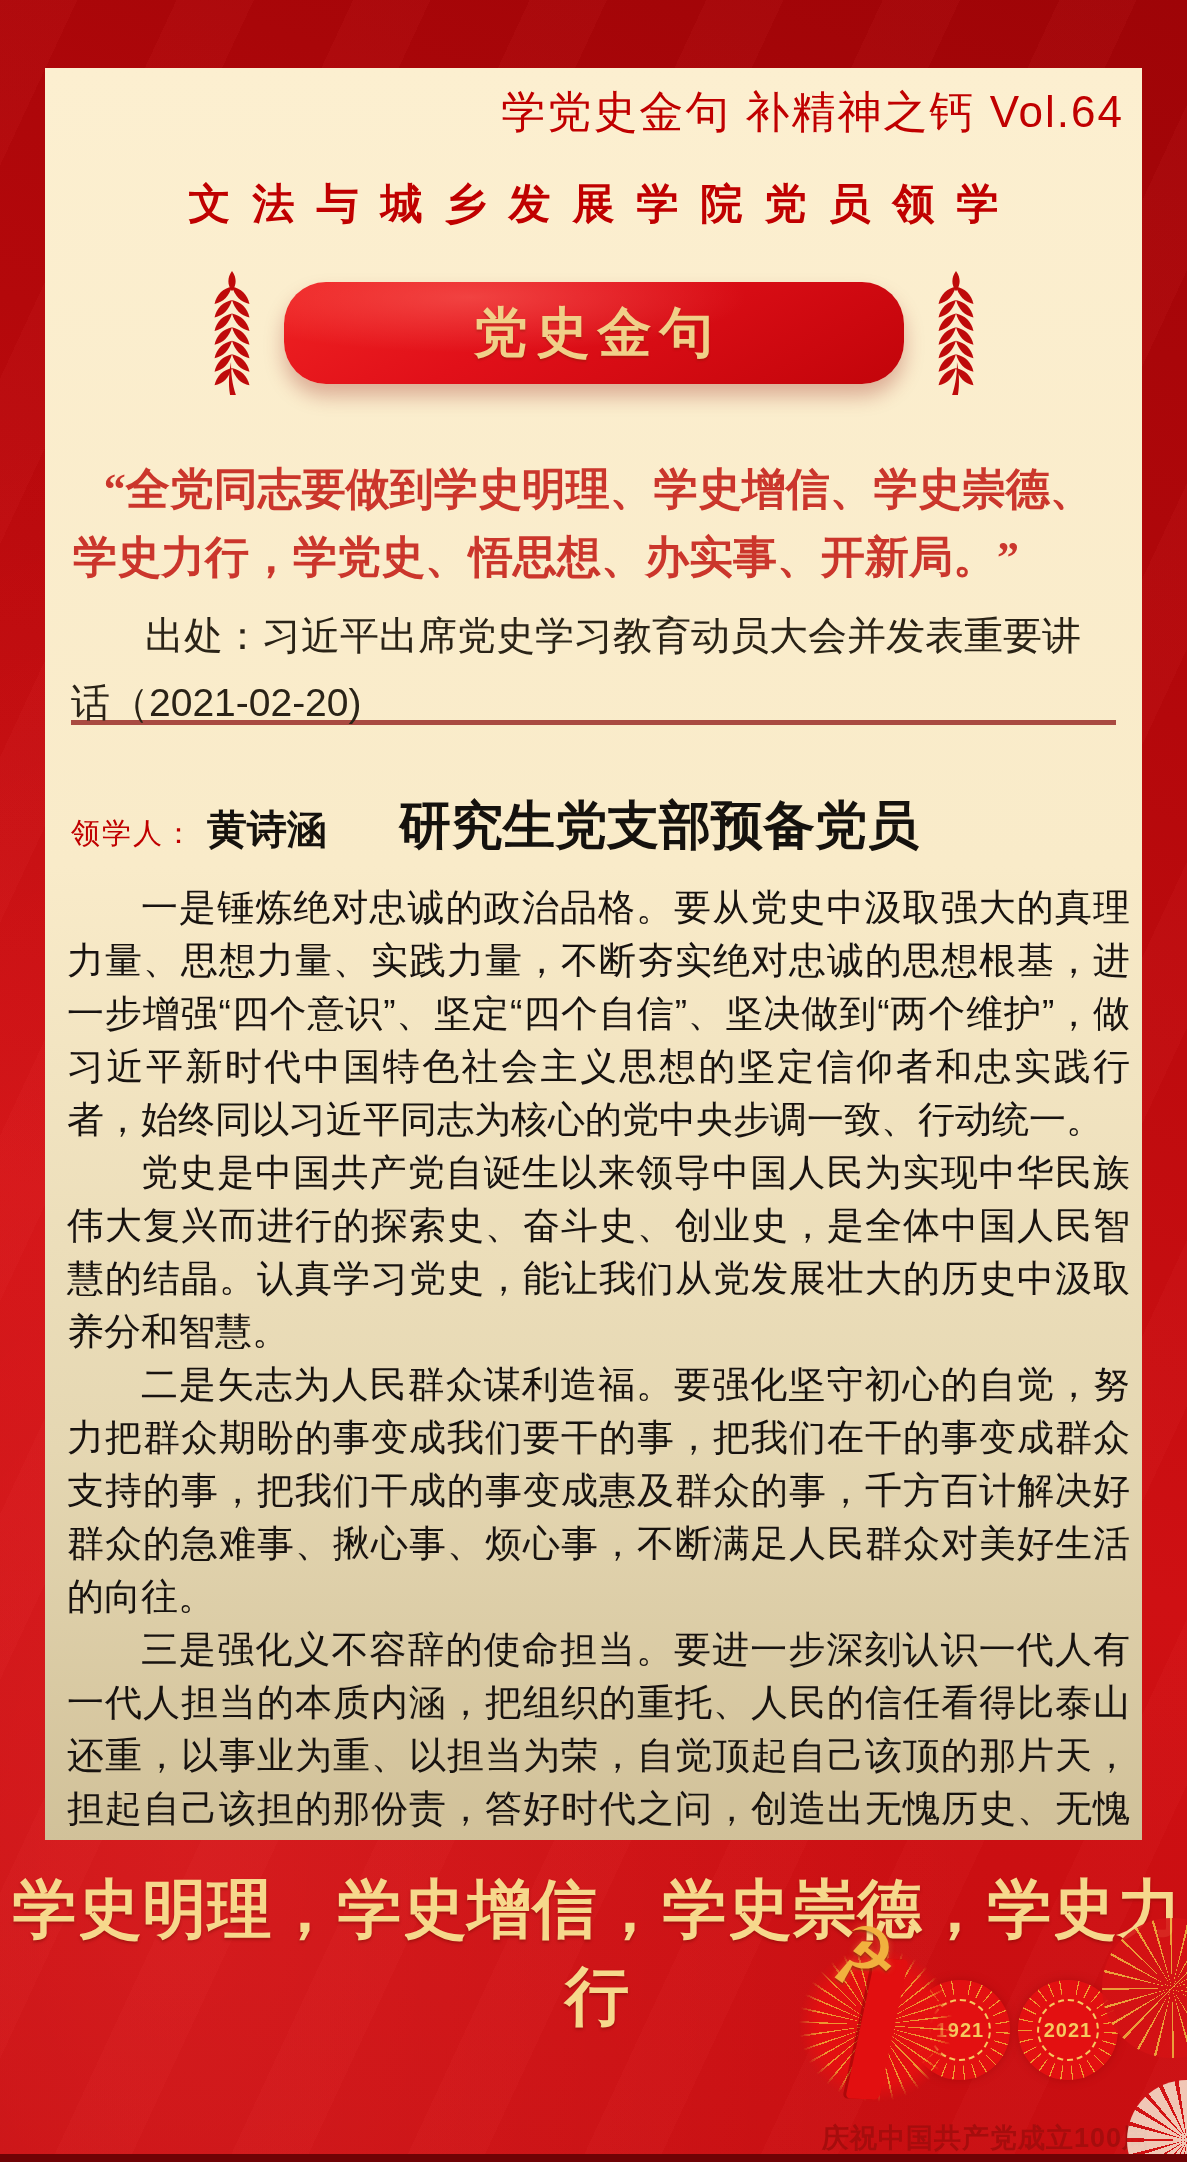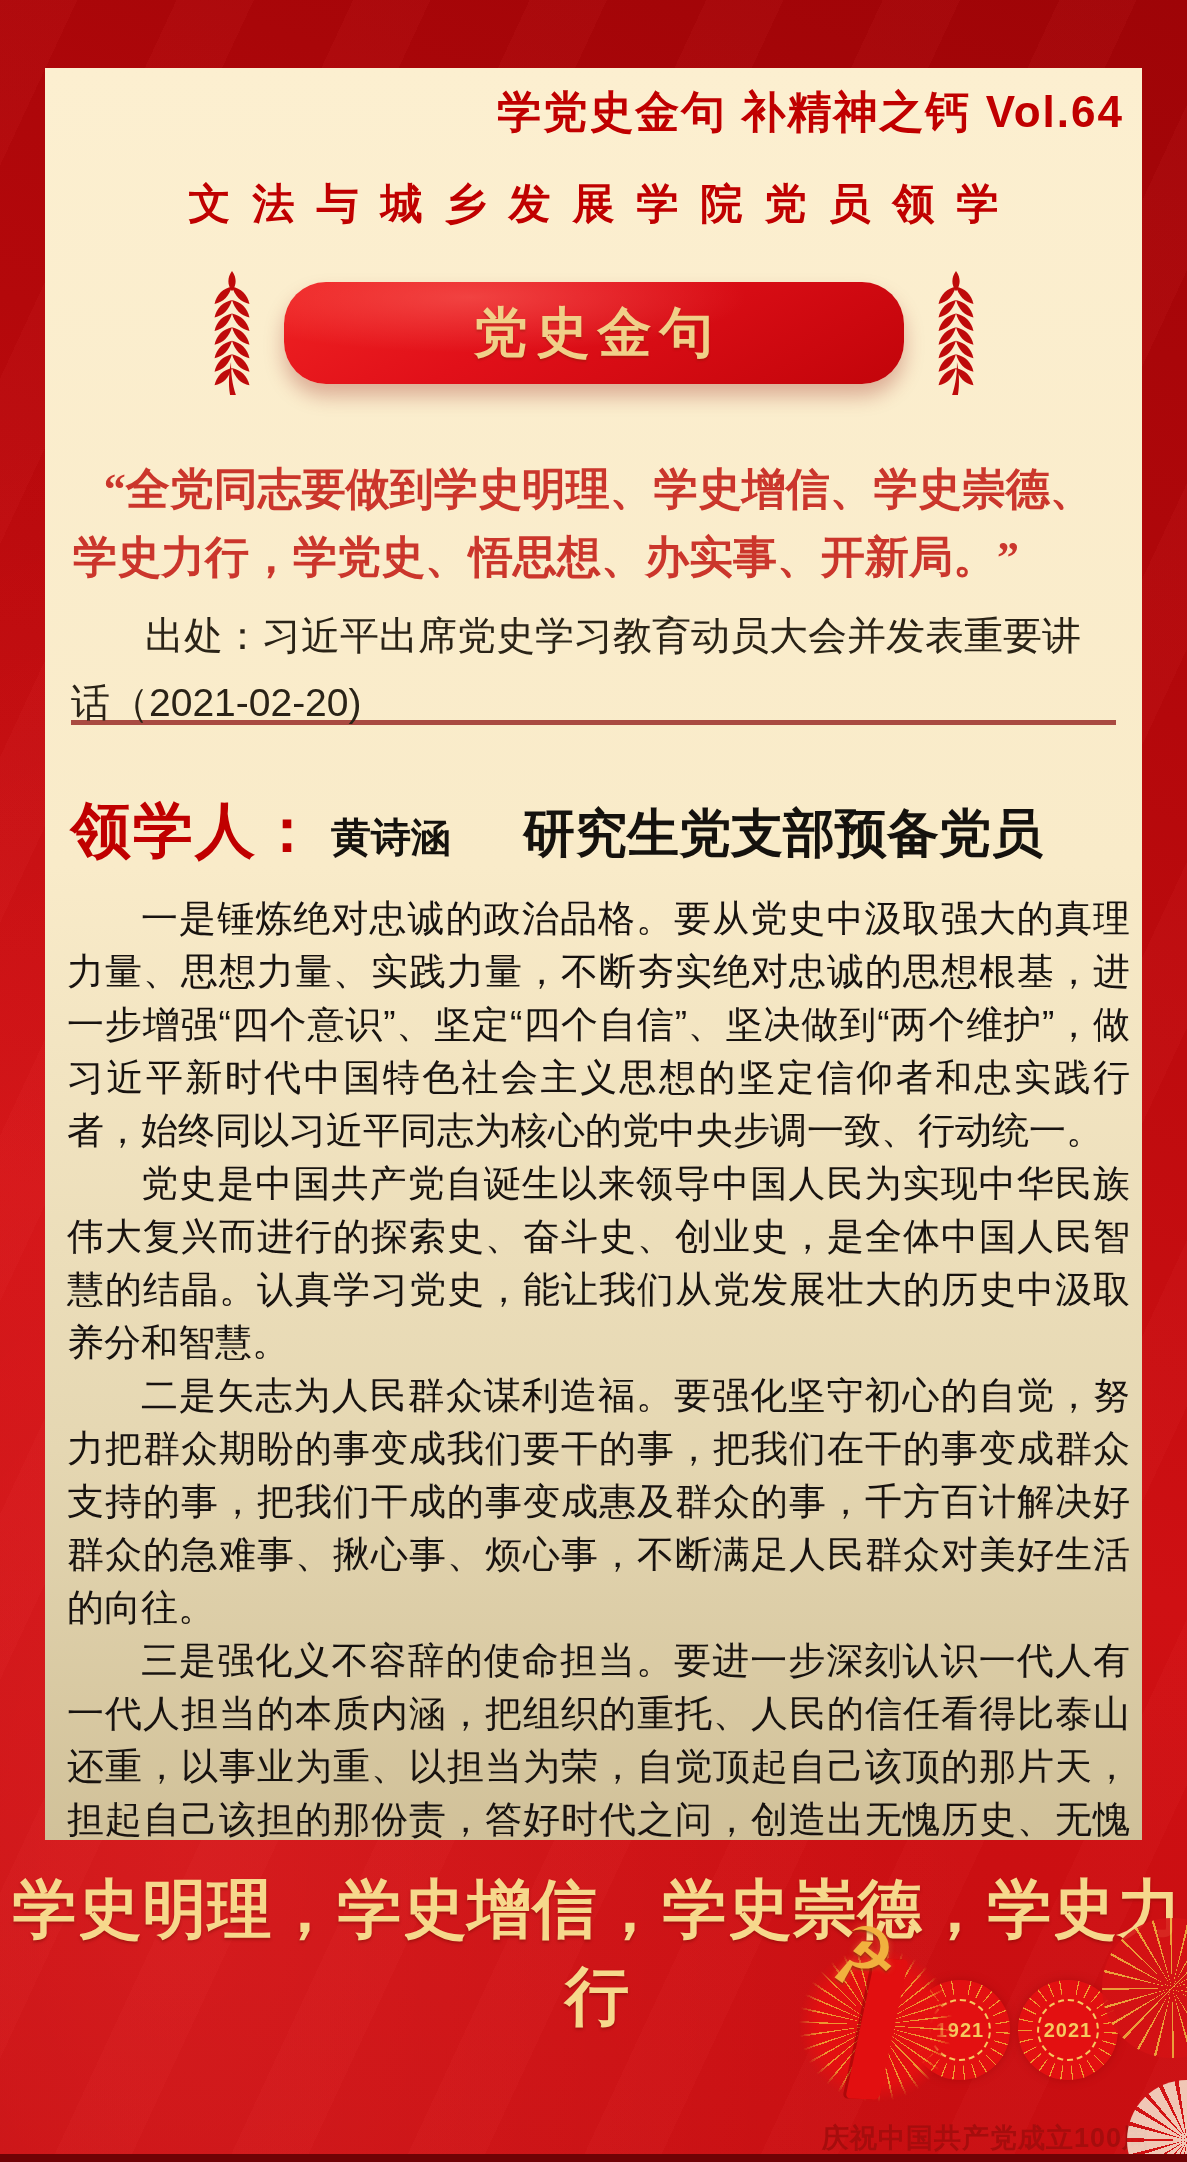--- a/index.html
+++ b/index.html
@@ -21,38 +21,38 @@
   .fan-red{right:-55px;top:1918px;width:140px;height:140px;opacity:.9;
     background:repeating-conic-gradient(#d41214 0 13deg,#efae3e 13deg 15deg);}
   .fan-white{right:-60px;top:2080px;width:120px;height:120px;opacity:.85;
     background:repeating-conic-gradient(#f7e7d2 0 12deg,#d41214 12deg 16deg);}
 
   
   .card{
     position:absolute;left:45px;top:68px;width:1097px;height:1772px;overflow:hidden;
     background:linear-gradient(180deg,#fcefd0 0%,#f9ebc9 45%,#e5d7b2 78%,#d1c199 100%);
   }
-  .vol{margin:20px 18px 0 0;text-align:right;font-size:44px;font-weight:bold;color:#c00000;letter-spacing:2px;line-height:1.1;}
+  .vol{margin:20px 18px 0 0;text-align:right;font-size:44px;font-weight:normal;color:#c00000;letter-spacing:2px;line-height:1.1;}
   .title{margin:46px 0 0;text-align:center;font-size:42px;font-weight:900;color:#c00000;letter-spacing:22px;text-indent:22px;line-height:1.05;}
   .banner-row{margin-top:42px;height:130px;display:flex;align-items:center;justify-content:center;gap:26px;}
   .wheat{width:52px;height:128px;color:#bf0a0a;flex:0 0 auto;}
   .wheat.mirror{transform:scaleX(-1);}
   .banner{
     width:620px;height:102px;border-radius:42px;
     background:radial-gradient(ellipse at 30% 15%, rgba(255,120,110,.45) 0%, rgba(255,120,110,0) 45%),
                linear-gradient(150deg,#ef2222 0%,#e11019 40%,#c2040a 100%);
     box-shadow:0 12px 20px rgba(140,0,0,.28);
     display:flex;align-items:center;justify-content:center;
   }
   .banner span{font-size:54px;font-weight:600;letter-spacing:8px;text-indent:8px;color:#f0d089;text-shadow:0 2px 2px rgba(120,30,0,.35);}
   .quote{margin:58px 28px 0;font-family:"Liberation Serif", serif;font-size:44px;font-weight:600;line-height:68px;color:#cb362c;text-indent:.7em;}
   .source{margin:10px 26px 0;font-size:39px;font-weight:normal;color:#2a2317;line-height:67px;text-indent:1.9em;}
   .rule{border:none;border-top:5px solid #a94a41;margin:-16px 26px 0;}
   .leader{margin:66px 26px 0;display:flex;align-items:baseline;}
-  .leader-label{font-size:60px;font-weight:700;color:#c00000;letter-spacing:2px;}
+  .leader-label{font-size:29px;font-weight:400;color:#c00000;letter-spacing:2px;}
   .leader-name{font-size:40px;font-weight:600;color:#15120e;margin-left:12px;}
   .leader-role{font-size:52px;font-weight:700;color:#15120e;margin-left:72px;}
   .reflect-heading{margin:72px 26px 0;font-size:47px;font-weight:900;color:#af1a0a;letter-spacing:2px;line-height:1.1;}
   .body{margin:20px 12px 0 22px;}
   .body p{margin:0;font-size:37px;line-height:53px;font-weight:500;color:#181310;text-align:justify;text-indent:2em;}
 
   
   .slogan{position:absolute;left:4px;top:1866px;width:100%;text-align:center;
     font-size:64px;font-weight:700;color:#f6d88c;letter-spacing:1px;
     text-shadow:0 2px 3px rgba(110,10,0,.45);}

